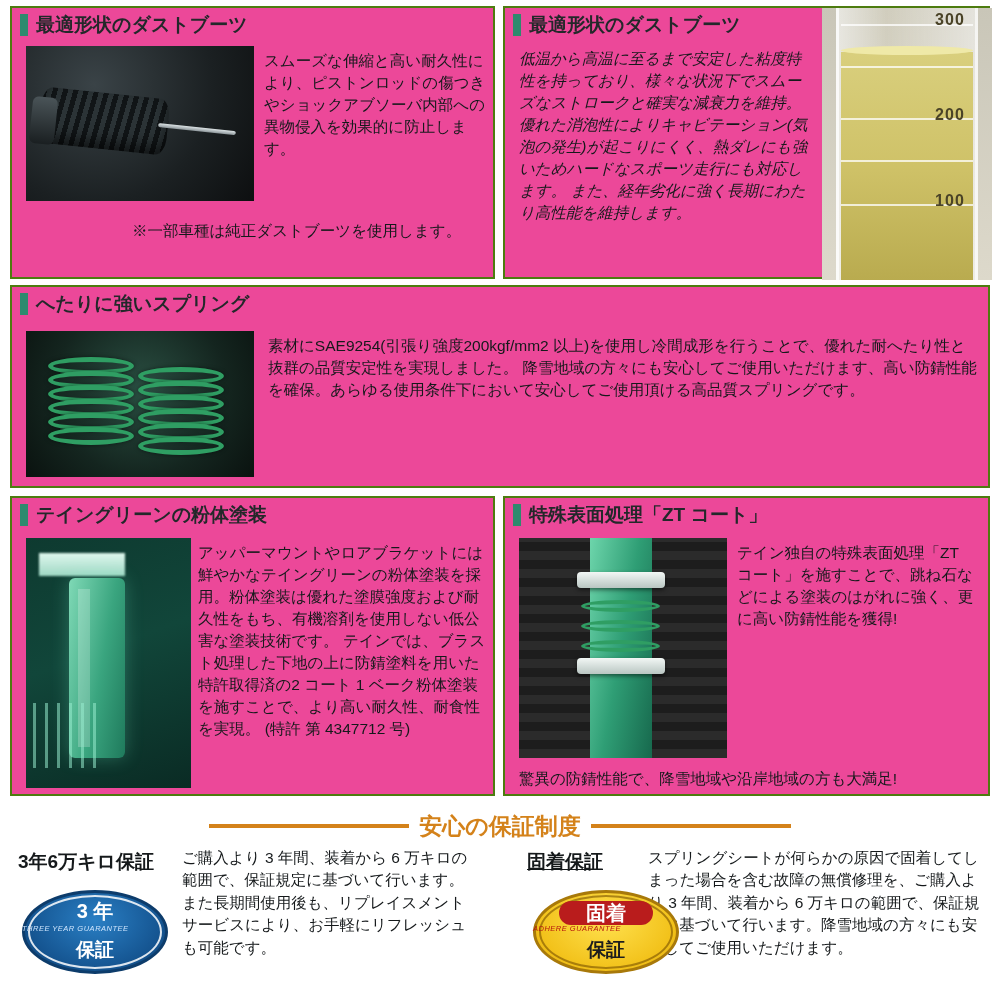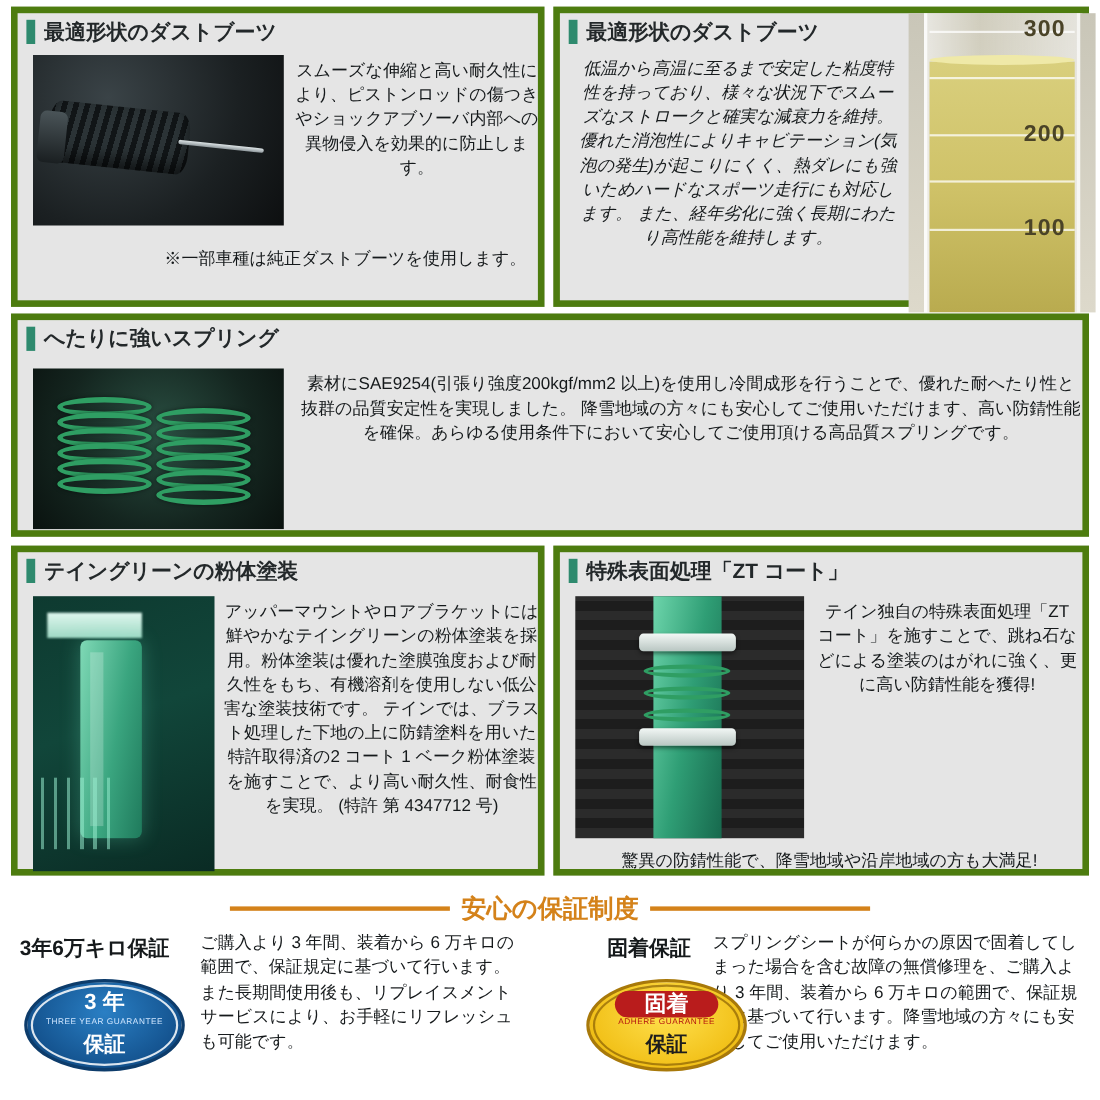--- a/index.html
+++ b/index.html
@@ -17,23 +17,22 @@
   .page {
     position: relative;
     width: 1000px;
     height: 1000px;
   }
 
   
   .panel {
     position: absolute;
     box-sizing: border-box;
-    border: 6px solid #4d7c0f;
-    background: #e5e5e5;
-    text-align: center;
+    border: 2px solid #4d7c0f;
+    background: #ec4899;
   }
   .panel-title {
     display: flex;
     align-items: center;
     gap: 8px;
     padding: 4px 8px 2px 8px;
   }
   .title-bar {
     width: 8px;
     height: 22px;
@@ -130,21 +129,21 @@
   .oil-tick {
     position: absolute;
     left: 11%;
     right: 11%;
     height: 2px;
     background: rgba(255,255,255,.75);
   }
   .oil-label {
     position: absolute;
     right: 16%;
-    font-size: 21px;
+    font-size: 16px;
     font-weight: bold;
     color: #4a4327;
     letter-spacing: 1px;
   }
 
   
   .ph-springs {
     background: radial-gradient(circle at 50% 40%, #2a4f42 0%, #14251f 60%, #0a120f 100%);
   }
   .coil {
@@ -314,24 +313,24 @@
     top: 11px;
     text-align: center;
     font-size: 20px;
     font-weight: bold;
     line-height: 1;
   }
   .seal-mid {
     position: absolute;
     left: 0; right: 0;
     top: 35px;
-    text-align: center;
     font-size: 7.5px;
     letter-spacing: .5px;
     line-height: 1;
+    font-style: italic;
   }
   .seal-bot {
     position: absolute;
     left: 0; right: 0;
     top: 50px;
     text-align: center;
     font-size: 19px;
     font-weight: bold;
     line-height: 1;
   }
@@ -460,21 +459,21 @@
   <div class="w-text" style="left:182px; top:847px; width:292px;">ご購入より 3 年間、装着から 6 万キロの範囲で、保証規定に基づいて行います。
 また長期間使用後も、リプレイスメントサービスにより、お手軽にリフレッシュも可能です。</div>
   <div class="seal seal-blue" style="left:22px; top:890px;">
     <div class="seal-oval"></div>
     <div class="seal-inner"></div>
     <div class="seal-top">3 年</div>
     <div class="seal-mid">THREE YEAR GUARANTEE</div>
     <div class="seal-bot">保証</div>
   </div>
 
-  <div class="w-title" style="left:552px; top:849px;">固着保証</div>
+  <div class="w-title" style="left:527px; top:849px;text-decoration:underline;">固着保証</div>
   <div class="w-text" style="left:648px; top:847px; width:344px;">スプリングシートが何らかの原因で固着してしまった場合を含む故障の無償修理を、ご購入より 3 年間、装着から 6 万キロの範囲で、保証規定に基づいて行います。降雪地域の方々にも安心してご使用いただけます。</div>
   <div class="seal seal-yellow" style="left:533px; top:890px;">
     <div class="seal-oval"></div>
     <div class="seal-inner"></div>
     <div class="seal-top">固着</div>
     <div class="seal-mid">ADHERE GUARANTEE</div>
     <div class="seal-bot">保証</div>
   </div>
 
 </div>

